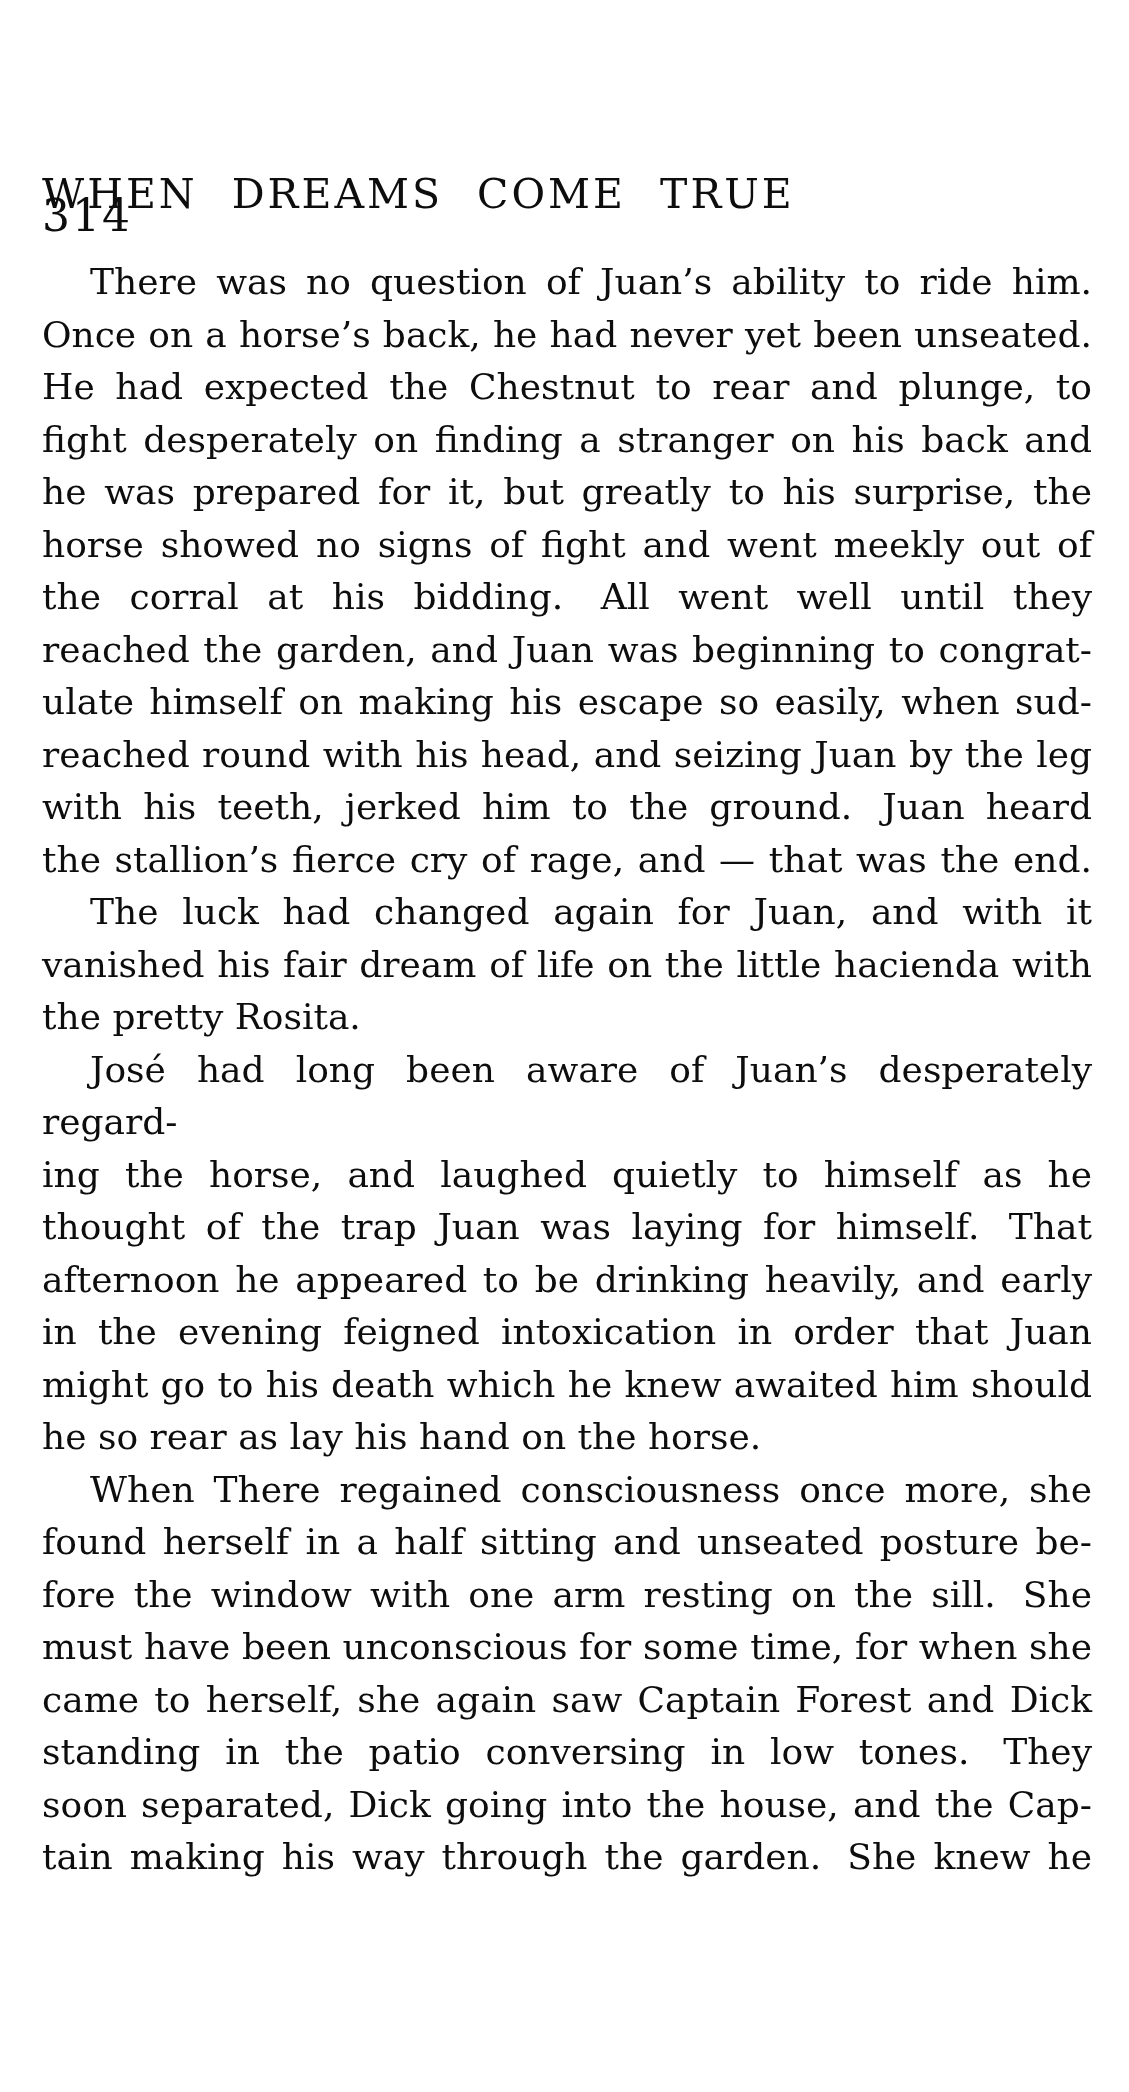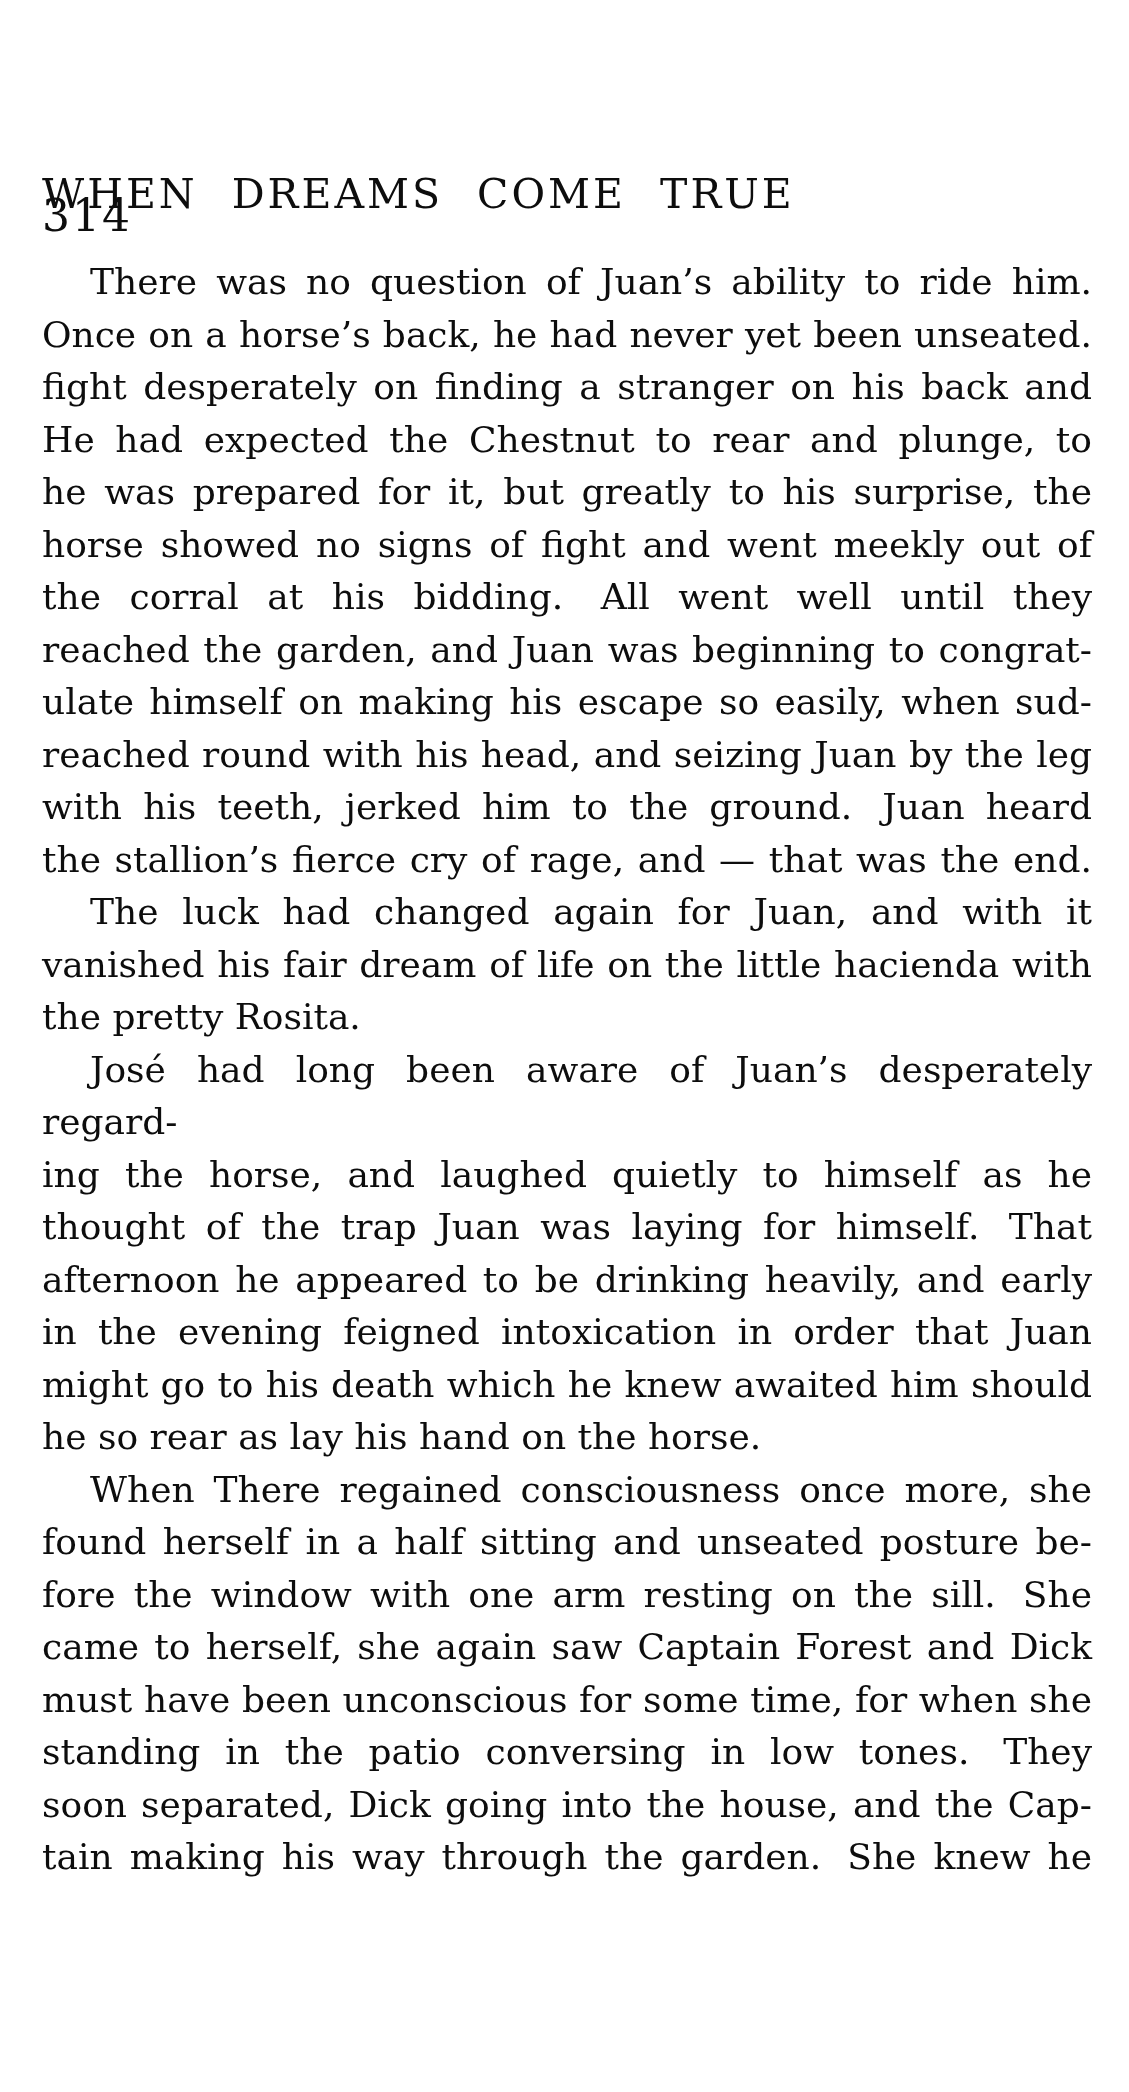--- a/index.html
+++ b/index.html
@@ -72,22 +72,22 @@
 
 <div class="page">
   <div class="header">
     <span class="page-number">314</span>
     <span class="running-title">WHEN DREAMS COME TRUE</span>
   </div>
   <div class="page-body">
       <div class="paragraph">
         <div class="line fill indent"><span>There was no question of Juan’s ability to ride him.</span></div>
         <div class="line fill"><span>Once on a horse’s back, he had never yet been unseated.</span></div>
+        <div class="line fill"><span>He had expected the Chestnut to rear and plunge, to</span></div>
         <div class="line fill"><span>fight desperately on finding a stranger on his back and</span></div>
-        <div class="line fill"><span>He had expected the Chestnut to rear and plunge, to</span></div>
         <div class="line fill"><span>he was prepared for it, but greatly to his surprise, the</span></div>
         <div class="line fill"><span>horse showed no signs of fight and went meekly out of</span></div>
         <div class="line fill"><span>the corral at his bidding.  All went well until they</span></div>
         <div class="line fill"><span>reached the garden, and Juan was beginning to congrat-</span></div>
         <div class="line fill"><span>ulate himself on making his escape so easily, when sud-</span></div>
         <div class="line fill"><span>reached round with his head, and seizing Juan by the leg</span></div>
         <div class="line fill"><span>with his teeth, jerked him to the ground.  Juan heard</span></div>
         <div class="line fill"><span>the stallion’s fierce cry of rage, and — that was the end.</span></div>
       </div>
       <div class="paragraph">
@@ -101,20 +101,20 @@
         <div class="line fill"><span>thought of the trap Juan was laying for himself.  That</span></div>
         <div class="line fill"><span>afternoon he appeared to be drinking heavily, and early</span></div>
         <div class="line fill"><span>in the evening feigned intoxication in order that Juan</span></div>
         <div class="line fill"><span>might go to his death which he knew awaited him should</span></div>
         <div class="line nofill"><span>he so rear as lay his hand on the horse.</span></div>
       </div>
       <div class="paragraph">
         <div class="line fill indent"><span>When There regained consciousness once more, she</span></div>
         <div class="line fill"><span>found herself in a half sitting and unseated posture be-</span></div>
         <div class="line fill"><span>fore the window with one arm resting on the sill.  She</span></div>
+        <div class="line fill"><span>must have been unconscious for some time, for when she</span></div>
         <div class="line fill"><span>came to herself, she again saw Captain Forest and Dick</span></div>
-        <div class="line fill"><span>must have been unconscious for some time, for when she</span></div>
         <div class="line fill"><span>standing in the </span><span class="italic">patio</span><span> conversing in low tones.  They</span></div>
         <div class="line fill"><span>soon separated, Dick going into the house, and the Cap-</span></div>
         <div class="line fill"><span>tain making his way through the garden.  She knew he</span></div>
       </div>
     </div>
 </div>
 
 </body></html>

